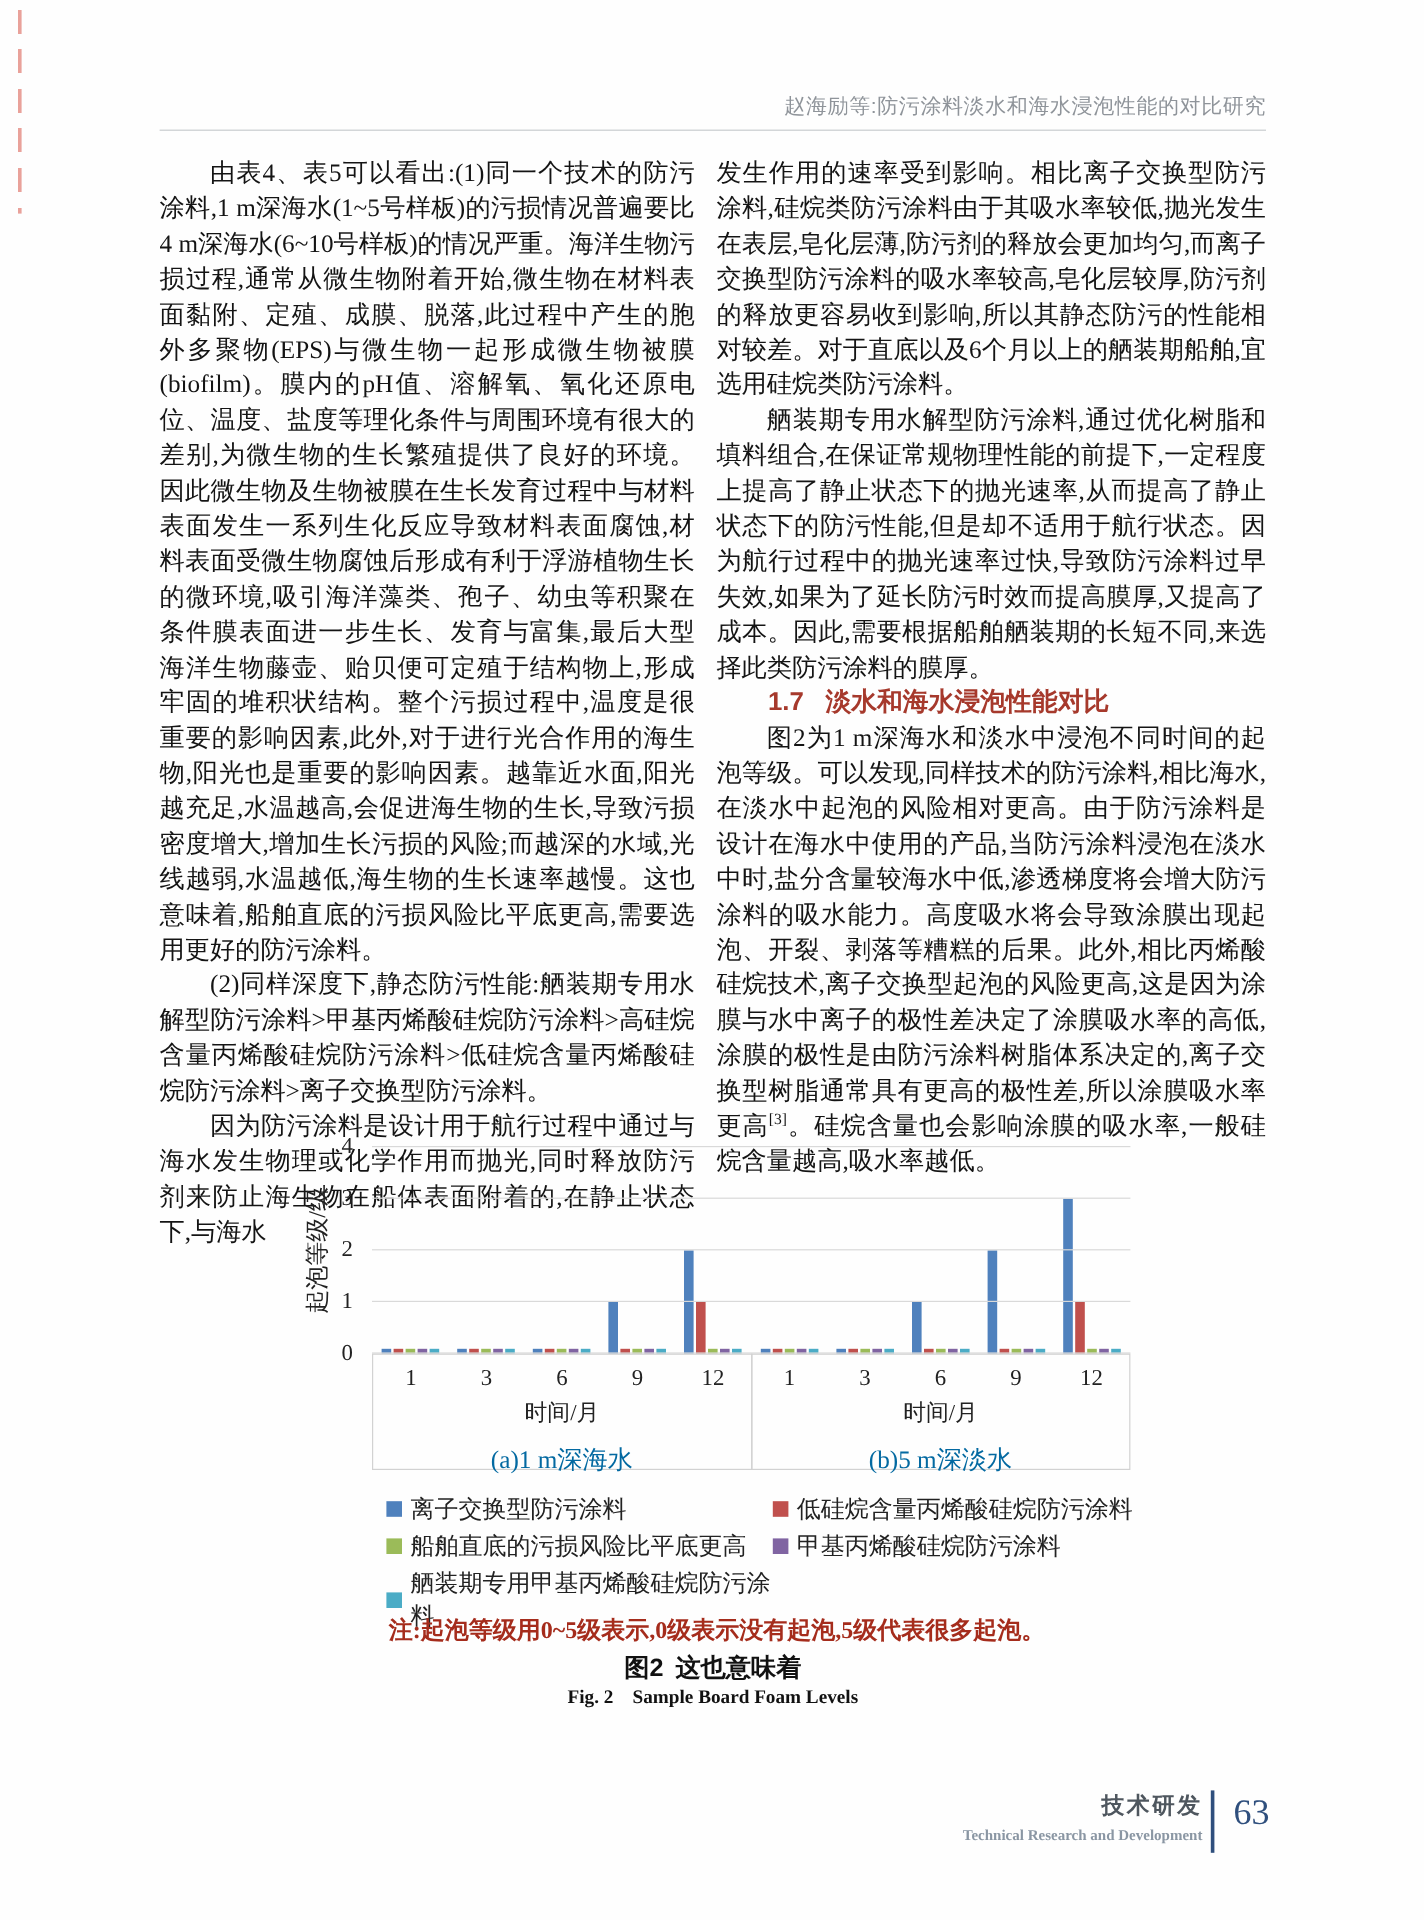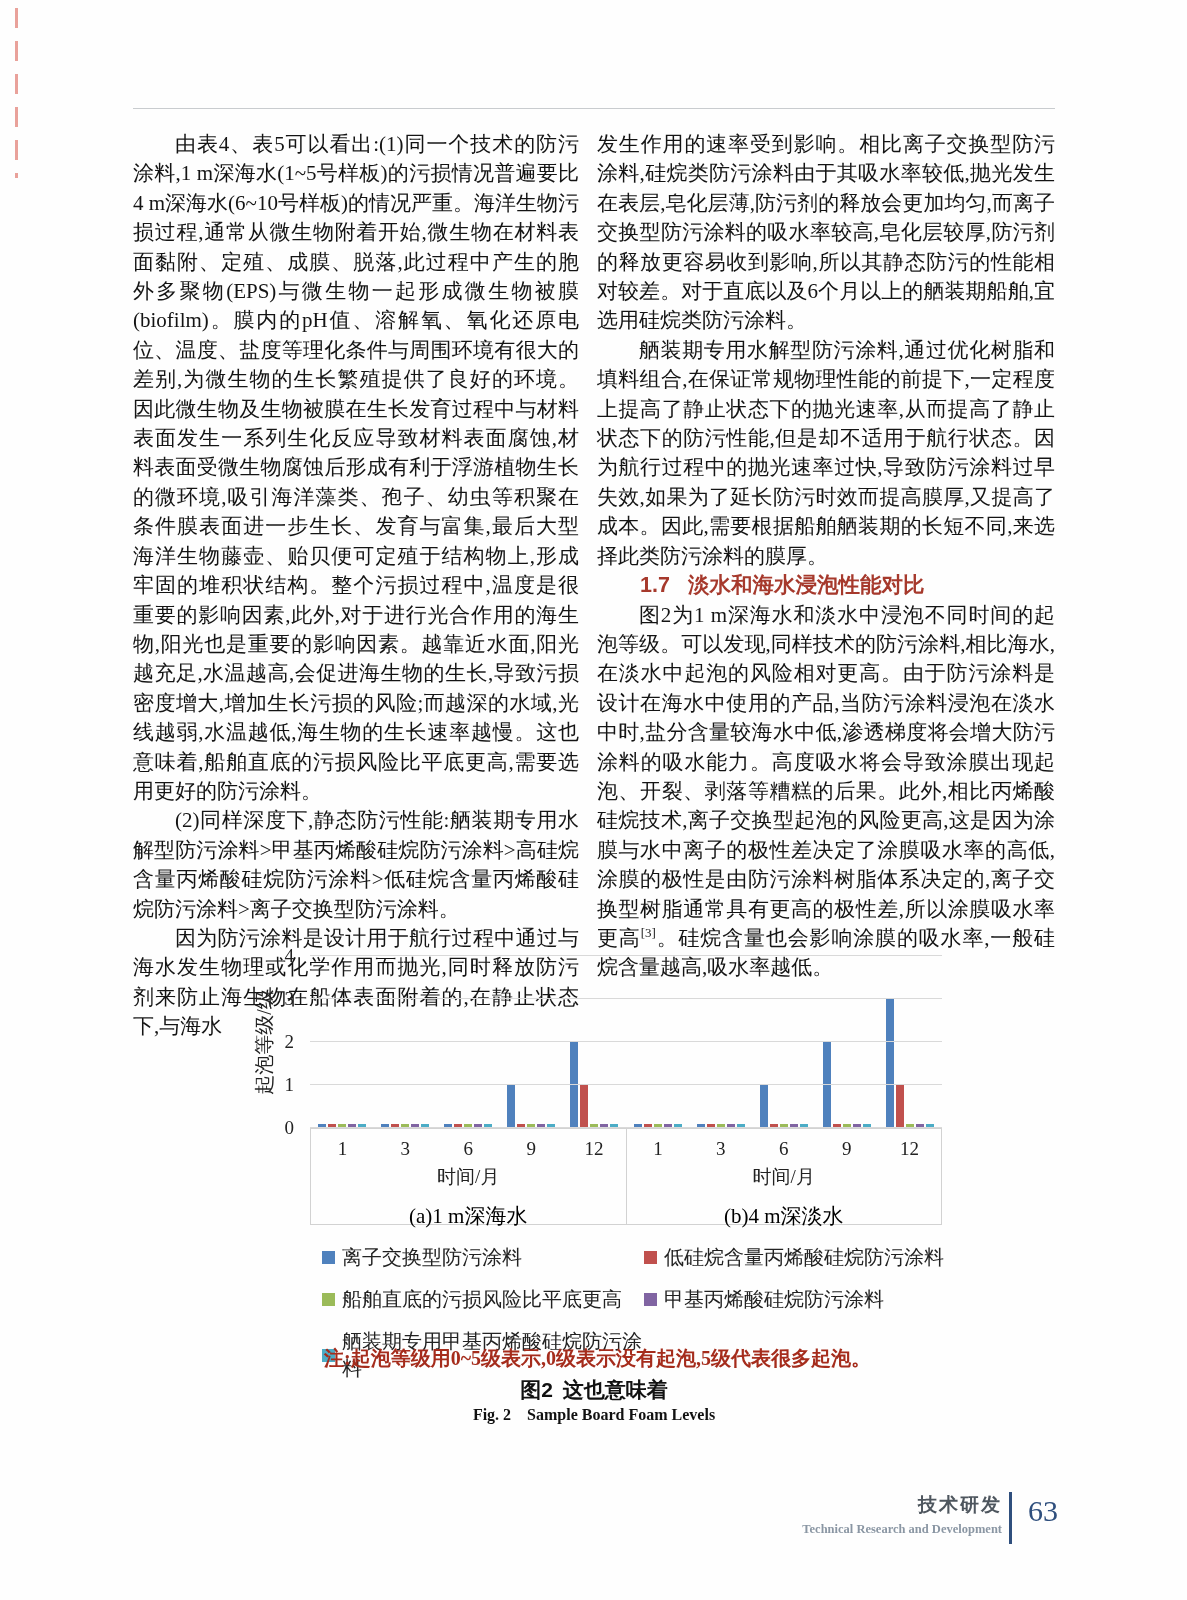--- a/index.html
+++ b/index.html
@@ -38,25 +38,25 @@
   .chart-panels{position:absolute;left:0;top:0;width:100%;height:100%;display:flex;}
   .panel{flex:1;display:flex;}
   .cat-slot{flex:1;display:flex;align-items:flex-end;justify-content:center;gap:2px;}
   .bar{width:8px;}
   .panel-boxes{position:absolute;left:60px;top:178px;width:632px;display:flex;}
   .pbox{flex:1;border:1px solid #d2d2d2;height:95px;background:#fff0;}
   .pbox + .pbox{margin-left:-1px;}
   .pbox .months{display:flex;padding-top:9px;}
   .pbox .months span{flex:1;text-align:center;font-size:19px;color:#222;}
   .pbox .xlabel{text-align:center;font-size:19px;margin-top:4px;color:#222;}
-  .pbox .pcap{text-align:center;font-size:21px;margin-top:12px;color:#000000;}
+  .pbox .pcap{text-align:center;font-size:21px;margin-top:12px;color:#0369a1;}
 
   
   .legend{position:absolute;left:322px;top:1244px;width:640px;
-    display:grid;grid-template-columns:322px auto;row-gap:15px;}
+    display:grid;grid-template-columns:322px auto;row-gap:4px;}
   .legend-item{display:flex;align-items:center;gap:7px;font-size:20px;color:#222;}
   .legend-swatch{width:13px;height:13px;flex:0 0 13px;}
 
   
   .chart-note{position:absolute;left:250px;top:1345px;width:695px;text-align:center;
     font-size:20px;font-weight:600;color:#a52c1c;}
   .cap-zh{position:absolute;left:133px;top:1376px;width:922px;text-align:center;
     font-family:"Liberation Sans","DejaVu Sans",sans-serif;font-weight:bold;font-size:21px;color:#111;}
   .cap-zh .num{margin-right:10px;}
   .cap-en{position:absolute;left:133px;top:1406px;width:922px;text-align:center;
@@ -71,20 +71,21 @@
   .footer .bar{position:absolute;right:48px;top:2px;width:3px;height:52px;background:#2f4f7d;}
   .footer .page-no{position:absolute;right:2px;top:4px;font-size:30px;color:#2f4f7d;}
 </style>
 </head>
 <body>
 
 <div class="page">
 
   <div class="scan-artifact"></div>
 
+  <div class="running-head">赵海励等:防污涂料淡水和海水浸泡性能的对比研究</div>
   <div class="head-rule"></div>
 
   <div class="col col-left">
     <p>由表4、表5可以看出:(1)同一个技术的防污涂料,1 m深海水(1~5号样板)的污损情况普遍要比4 m深海水(6~10号样板)的情况严重。海洋生物污损过程,通常从微生物附着开始,微生物在材料表面黏附、定殖、成膜、脱落,此过程中产生的胞外多聚物(EPS)与微生物一起形成微生物被膜(biofilm)。膜内的pH值、溶解氧、氧化还原电位、温度、盐度等理化条件与周围环境有很大的差别,为微生物的生长繁殖提供了良好的环境。因此微生物及生物被膜在生长发育过程中与材料表面发生一系列生化反应导致材料表面腐蚀,材料表面受微生物腐蚀后形成有利于浮游植物生长的微环境,吸引海洋藻类、孢子、幼虫等积聚在条件膜表面进一步生长、发育与富集,最后大型海洋生物藤壶、贻贝便可定殖于结构物上,形成牢固的堆积状结构。整个污损过程中,温度是很重要的影响因素,此外,对于进行光合作用的海生物,阳光也是重要的影响因素。越靠近水面,阳光越充足,水温越高,会促进海生物的生长,导致污损密度增大,增加生长污损的风险;而越深的水域,光线越弱,水温越低,海生物的生长速率越慢。这也意味着,船舶直底的污损风险比平底更高,需要选用更好的防污涂料。</p>
     <p>(2)同样深度下,静态防污性能:舾装期专用水解型防污涂料&gt;甲基丙烯酸硅烷防污涂料&gt;高硅烷含量丙烯酸硅烷防污涂料&gt;低硅烷含量丙烯酸硅烷防污涂料&gt;离子交换型防污涂料。</p>
     <p>因为防污涂料是设计用于航行过程中通过与海水发生物理或化学作用而抛光,同时释放防污剂来防止海生物在船体表面附着的,在静止状态下,与海水</p>
   </div>
 
   <div class="col col-right">
     <p class="noindent">发生作用的速率受到影响。相比离子交换型防污涂料,硅烷类防污涂料由于其吸水率较低,抛光发生在表层,皂化层薄,防污剂的释放会更加均匀,而离子交换型防污涂料的吸水率较高,皂化层较厚,防污剂的释放更容易收到影响,所以其静态防污的性能相对较差。对于直底以及6个月以上的舾装期船舶,宜选用硅烷类防污涂料。</p>
@@ -199,21 +200,21 @@
         </div>
         <div class="pbox">
           <div class="months">
             <span>1</span>
             <span>3</span>
             <span>6</span>
             <span>9</span>
             <span>12</span>
           </div>
           <div class="xlabel">时间/月</div>
-          <div class="pcap">(b)4 m深淡水</div>
+          <div class="pcap">(b)5 m深淡水</div>
         </div>
       </div>
   </div>
 
   <div class="legend">
       <div class="legend-item">
         <span class="legend-swatch" style="background: rgb(79, 129, 189);"></span>
         <span>离子交换型防污涂料</span>
       </div>
       <div class="legend-item">

